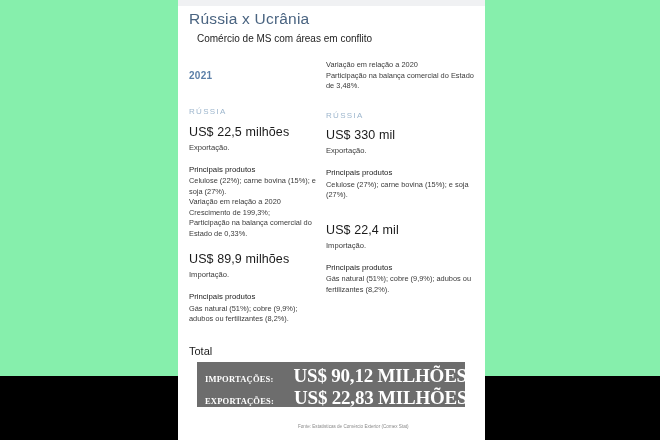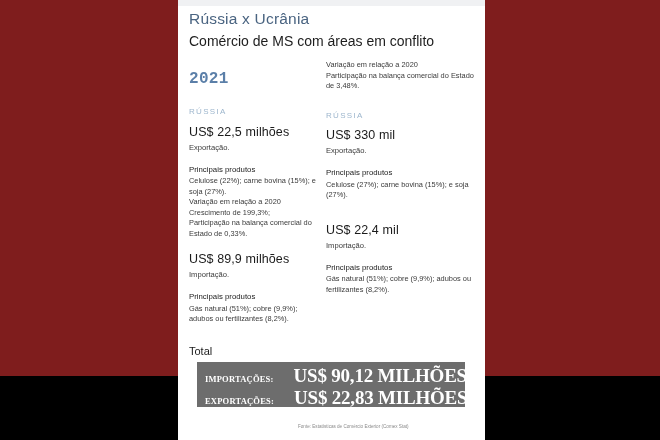--- a/index.html
+++ b/index.html
@@ -2,46 +2,46 @@
 <html><head>
 <meta charset="utf-8">
 <style>
   html,body{margin:0;padding:0;}
   body{
     width:660px;height:440px;
     background:#000;
     font-family:"Liberation Sans", sans-serif;
     overflow:hidden;
   }
-  .stage{position:relative;width:660px;height:376px;background:#7f1d1d;}
+  .stage{position:relative;width:660px;height:376px;background:#86efac;}
 
   
   .card{
     position:absolute;left:178px;top:0;width:307px;height:440px;
     background:#ffffff;
     box-sizing:border-box;
     padding:0 10px;
   }
   .topstrip{
     position:absolute;left:0;top:0;width:307px;height:6px;
     background:#f0f1f3;
   }
 
   .title{
     position:absolute;left:11px;top:10px;
     font-size:15.5px;color:#4a6481;letter-spacing:.2px;
   }
   .subtitle{
-    position:absolute;left:11px;top:33px;
-    font-size:14px;color:#1d1d1d;
+    position:absolute;left:19px;top:33px;
+    font-size:10px;color:#1d1d1d;
   }
 
   .year{
     position:absolute;left:11px;top:70px;
-    font-size:16px;color:#5b7fa8;font-weight:bold;letter-spacing:.3px;font-family:Liberation Mono, monospace;
+    font-size:10px;color:#5b7fa8;font-weight:bold;letter-spacing:.3px;
   }
 
   .col{position:absolute;top:60px;font-size:7.4px;color:#2a2a2a;line-height:1.45;}
   .col-left{left:11px;width:128px;}
   .col-right{left:148px;width:150px;}
 
   .ctry{
     font-size:8px;color:#9db6cd;letter-spacing:1.3px;
     margin:0 0 5px 0;font-weight:normal;
   }

